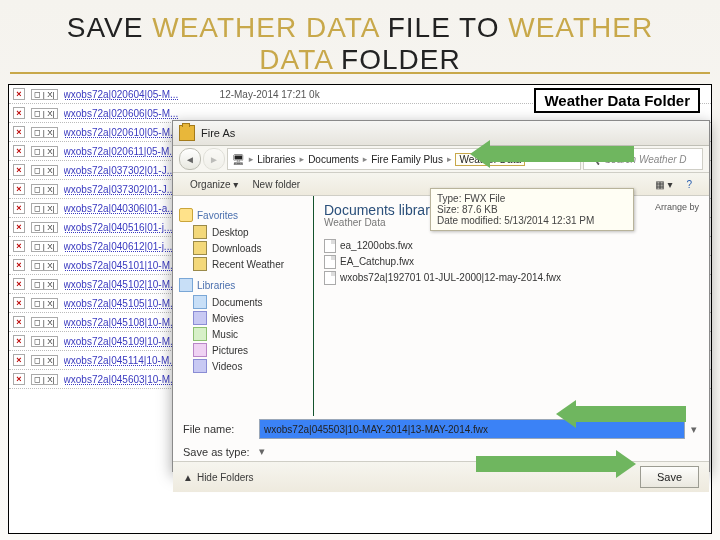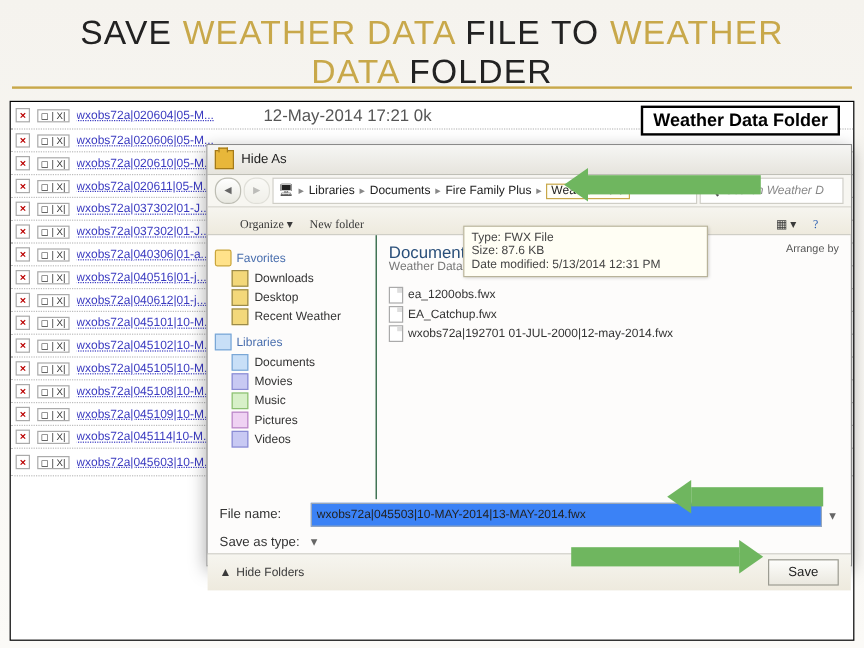--- a/index.html
+++ b/index.html
@@ -51,21 +51,21 @@
     gap: 6px;
     border-bottom: 1px dotted #bbb;
     font-size: 10px;
     color: #333;
     padding: 3px 4px;
     white-space: nowrap;
   }
   .bg-row .x { color:#b00; font-weight:bold; border:1px solid #aaa; width:10px; height:10px; line-height:10px; text-align:center; font-size:9px;}
   .bg-row .xi { border:1px solid #aaa; padding:0 2px; font-size:8px;}
   .bg-row .fn { color:#3a3ac0; text-decoration: underline dotted; min-width:150px; overflow:hidden; text-overflow:ellipsis;}
-  .bg-row .meta { color:#555; font-size:14px;}
+  .bg-row .meta { color:#555; font-size:10px;}
   
   .dlg {
     position: absolute;
     top: 120px; left: 172px;
     width: 536px; height: 350px;
     background: #fdfcfb;
     border: 1px solid #8a8a8a;
     box-shadow: 0 4px 14px rgba(0,0,0,0.35);
     z-index: 20;
     font-size: 11px;
@@ -86,21 +86,21 @@
     background:#f7f6f1;
     border-bottom:1px solid #cfcec6;
     display:flex; align-items:center; gap:2px;
     padding:0 6px;
   }
   .navbtn{width:20px;height:20px;border:1px solid #bdbdb3;border-radius:10px;background:linear-gradient(#fff,#e8e8e0);display:flex;align-items:center;justify-content:center;color:#666;font-size:10px;}
   .crumb-path{flex:1;display:flex;align-items:center;border:1px solid #cfcec6;height:20px;background:#fff;padding:0 4px;gap:4px;font-size:10px;overflow:hidden;}
   .chev{color:#888;font-size:9px;}
   .crumb-path .highlight { border:1px solid #c8a84a; padding:0 3px; background:#fffef7;}
   .search{width:110px;height:20px;border:1px solid #cfcec6;background:#fff;display:flex;align-items:center;padding:0 4px;color:#888;font-size:10px;gap:4px;font-style:italic;}
-  .toolbar{height:22px;background:linear-gradient(#f6f5ef,#eeeade);border-bottom:1px solid #cfcec6;display:flex;align-items:flex-end;padding:0 20px;font-size:10px;color:#3a3a3a;font-family:Liberation Serif, serif;}
+  .toolbar{height:22px;background:linear-gradient(#f6f5ef,#eeeade);border-bottom:1px solid #cfcec6;display:flex;align-items:center;padding:0 10px;font-size:10px;color:#3a3a3a;}
   .toolbar .spacer{flex:1;}
   .toolbar .ctrl{border:1px solid transparent;padding:1px 6px;}
   .body{display:flex;height:220px;}
   .side{width:128px;border-right:1px solid #14532d;padding:6px 6px;overflow:hidden;font-size:10px;}
   .side-head{color:#4a6fae;margin:6px 0 2px;display:flex;align-items:center;gap:4px;}
   .side-item{display:flex;align-items:center;gap:5px;padding:1px 0 1px 14px;color:#333;}
   .ico{width:12px;height:12px;display:inline-block;border:1px solid #9a8a4a;background:#f3d87a;}
   .ico.fav{background:#ffe28a;border-color:#caa53a;border-radius:2px;}
   .ico.lib{background:#c8dff7;border-color:#7aa7d6;}
   .ico.mus{background:#d7f0c8;border-color:#8cc072;}
@@ -109,21 +109,21 @@
   .main{flex:1;padding:6px 10px;position:relative;}
   .lib-head{font-size:14px;color:#2a4f7a;}
   .sub{font-size:10px;color:#777;margin-top:-1px;}
   .arrange{position:absolute;top:6px;right:10px;font-size:9px;color:#555;}
   .filelist{margin-top:10px;font-size:10px;color:#333;}
   .filelist div{padding:1px 0;}
   .filelist .file .icon{display:inline-block;width:10px;height:12px;border:1px solid #aaa;background:#fff;margin-right:4px;vertical-align:middle;position:relative;}
   .filelist .file .icon:before{content:"";position:absolute;top:0;right:0;width:4px;height:4px;background:#ddd;}
   .tooltip{
     position:absolute;
-    top:188px; left:386px;
+    top:188px; left:430px;
     width:190px;
     background:#fffef4;
     border:1px solid #b8b39a;
     padding:4px 6px;
     font-size:10px;
     color:#444;
     box-shadow:1px 1px 3px rgba(0,0,0,0.25);
     z-index:25;
   }
   .form-row{display:flex;align-items:center;gap:6px;padding:3px 10px;font-size:11px;}
@@ -247,21 +247,21 @@
           <span class="xi">◻ | X|</span>
           <span class="fn">wxobs72a|045603|10-M...</span>
           <span class="meta">13-May-2014 13:34   1k</span>
         </div>
       </div>
   </div>
 
   <div class="dlg">
     <div class="dlg-title">
       <span class="icon"></span>
-      <span>Hide As</span>
+      <span>Fire As</span>
     </div>
     <div class="crumbs">
       <div class="navbtn">◄</div>
       <div class="navbtn" style="opacity:.4">►</div>
       <div class="crumb-path">
         <span>🖥</span>
           <span class="chev">▸</span>
         <span>Libraries</span>
           <span class="chev">▸</span>
         <span>Documents</span>
@@ -283,25 +283,25 @@
       <span class="ctrl" style="color:#2a5fb0">?</span>
     </div>
     <div class="body">
       <div class="side">
         <div class="side-head">
             <span class="ico fav"></span>
             <span>Favorites</span>
           </div>
         <div class="side-item">
             <span class="ico"></span>
+            <span>Desktop</span>
+          </div>
+        <div class="side-item">
+            <span class="ico"></span>
             <span>Downloads</span>
-          </div>
-        <div class="side-item">
-            <span class="ico"></span>
-            <span>Desktop</span>
           </div>
         <div class="side-item">
             <span class="ico"></span>
             <span>Recent Weather</span>
           </div>
         <div class="side-head">
             <span class="ico lib"></span>
             <span>Libraries</span>
           </div>
         <div class="side-item">

